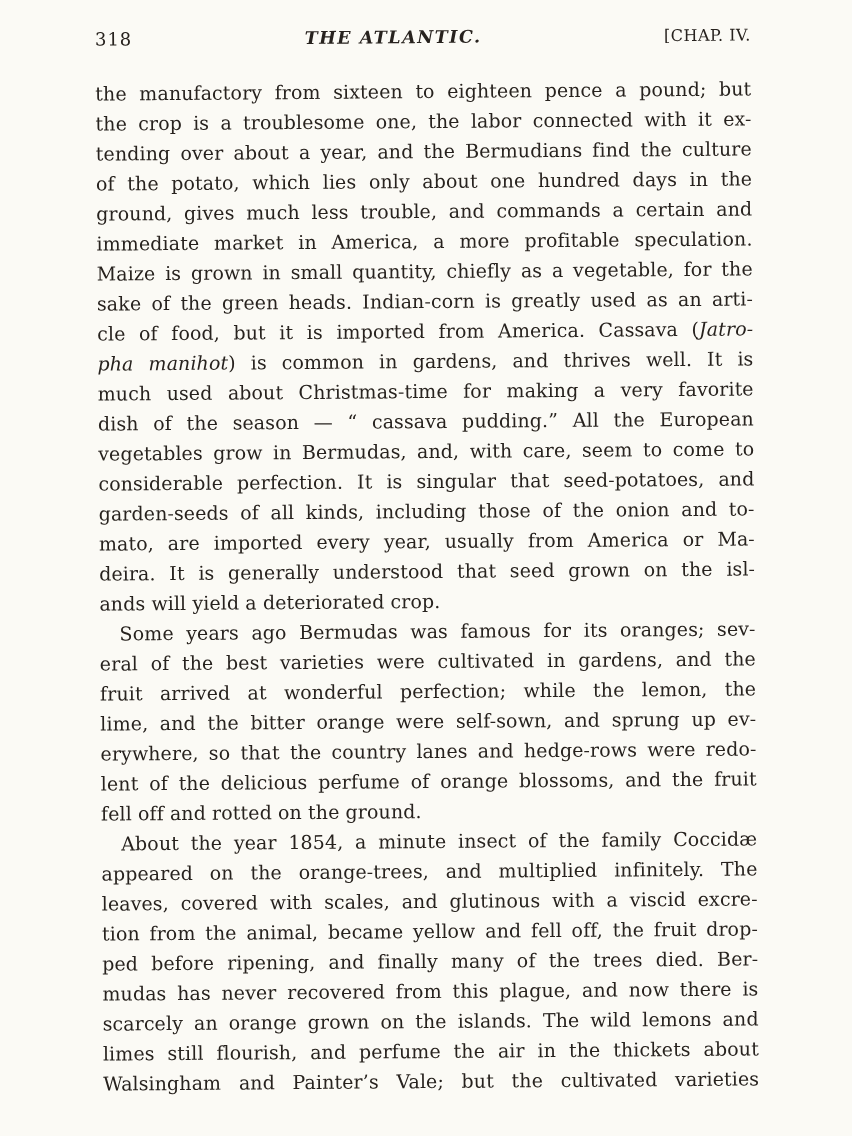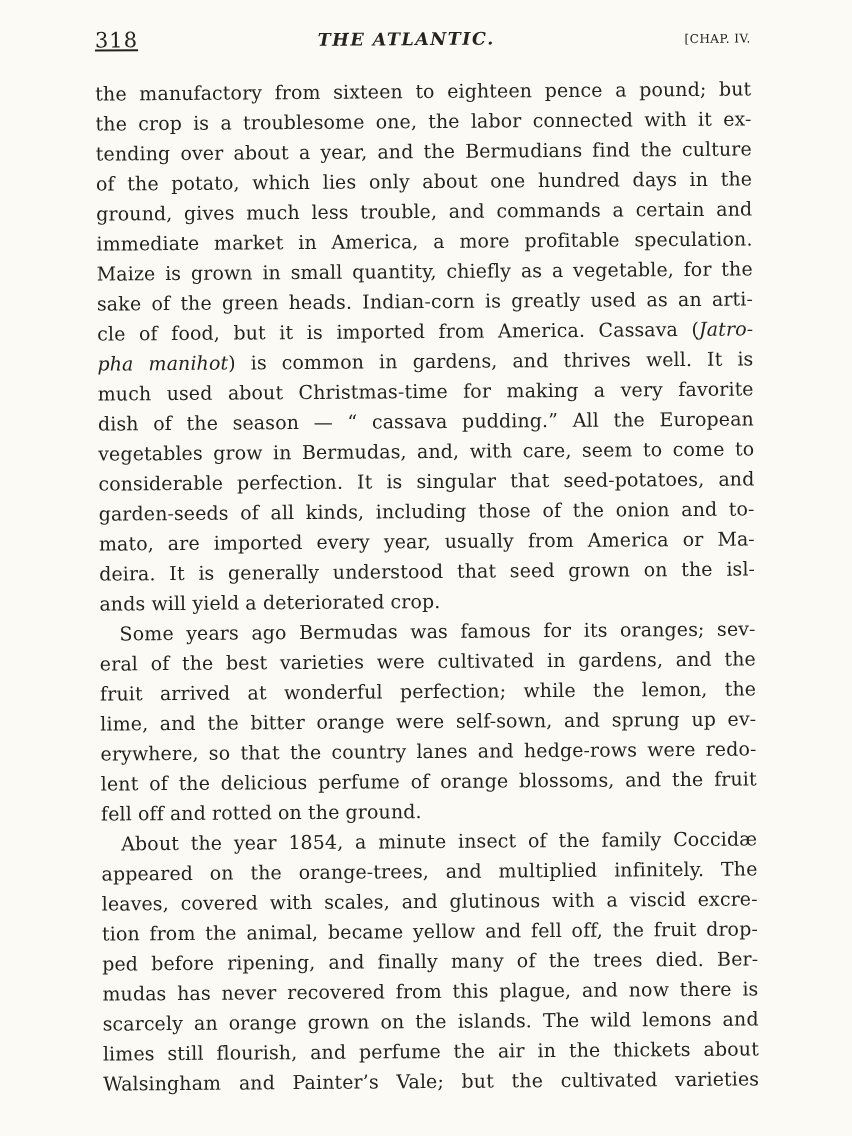--- a/index.html
+++ b/index.html
@@ -20,23 +20,23 @@
     transform: rotate(-0.45deg);
     transform-origin: 50% 50%;
   }
   .running-head {
     display: flex;
     justify-content: space-between;
     align-items: baseline;
     margin-bottom: 20px;
     height: 30px;
   }
-  .pageno   { font-size: 21px; letter-spacing: 1px; text-decoration: underline; }
+  .pageno   { font-size: 18px; letter-spacing: 1px; }
   .title    { font-style: italic; font-weight: bold; font-size: 17.5px; letter-spacing: 1.5px; margin-left: -10px; }
-  .chap     { font-size: 12px; letter-spacing: 0.5px; font-variant: small-caps; }
+  .chap     { font-size: 16px; letter-spacing: 0.5px; font-variant: small-caps; }
   .text-block { width: 656px; }
   .para { margin: 0; padding: 0; }
   .line {
     font-size: 19px;
     line-height: 30px;
     height: 30px;
     white-space: nowrap;
     text-align: justify;
     text-align-last: justify;
     letter-spacing: 0.1px;

